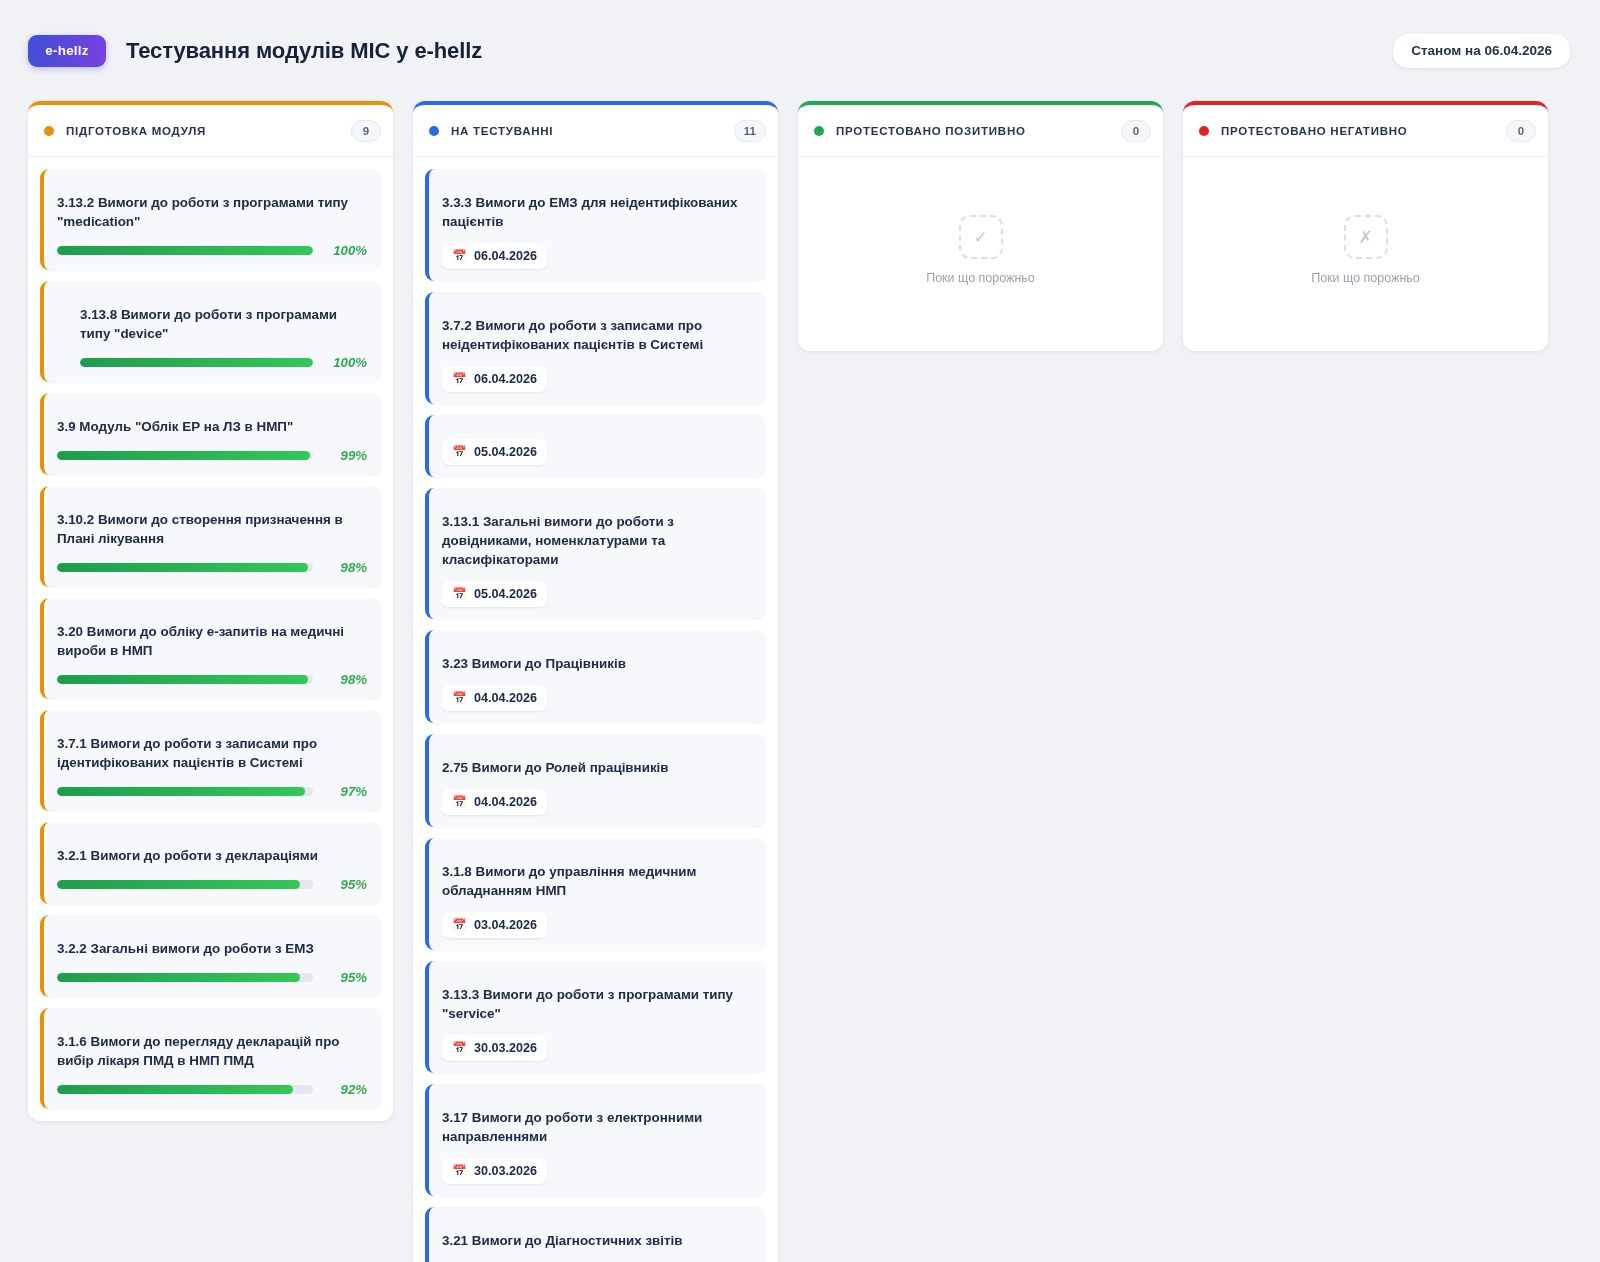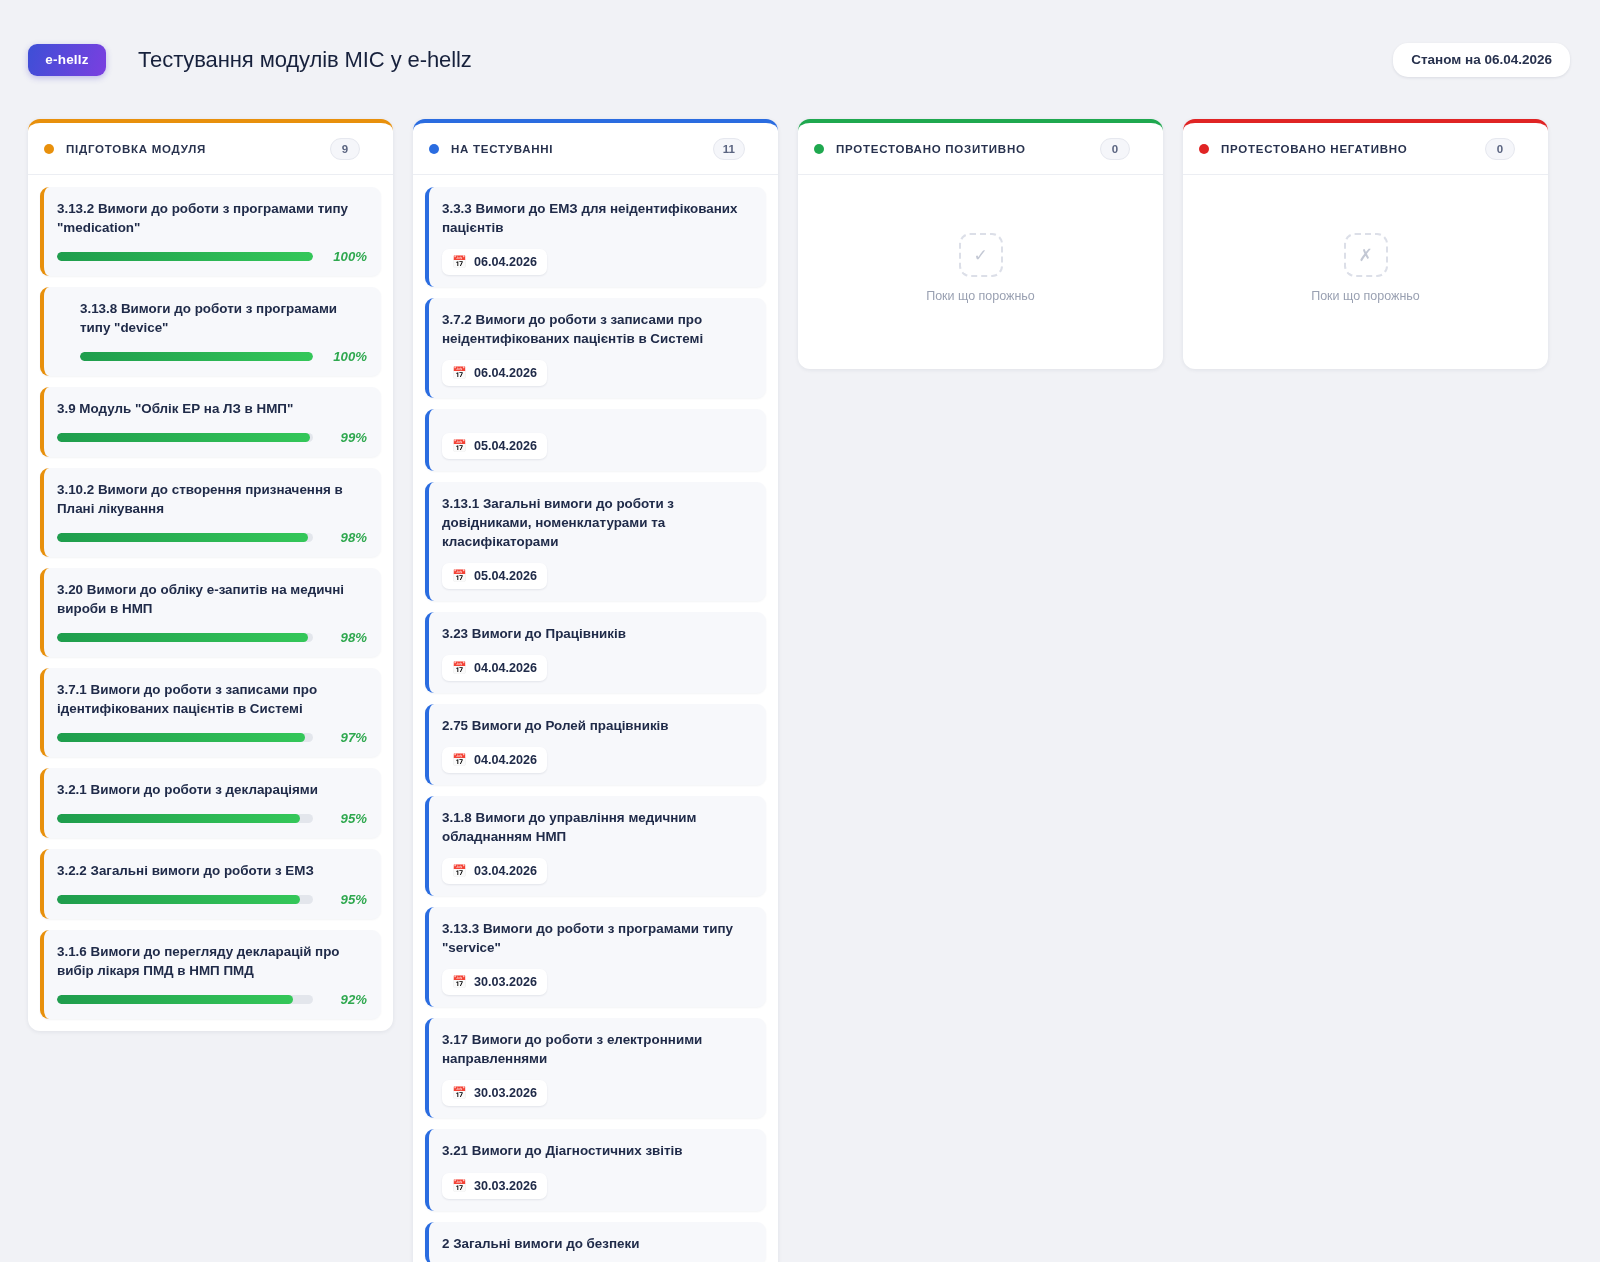--- a/index.html
+++ b/index.html
@@ -11,42 +11,42 @@
     background: #f1f2f6;
     font-family: "Liberation Sans", "DejaVu Sans", sans-serif;
     color: #1f2a44;
     overflow: hidden;
   }
 
   
   .header {
     display: flex;
     align-items: center;
-    height: 119px;
+    height: 101px;
     padding: 0 30px 0 28px;
   }
   .brand-badge {
     display: inline-flex;
     align-items: center;
     justify-content: center;
     width: 78px;
     height: 32px;
     border-radius: 9px;
     background: linear-gradient(110deg, #3d4fd6 0%, #7b3fe0 100%);
     color: #ffffff;
     font-size: 13.5px;
     font-weight: bold;
     letter-spacing: .2px;
     box-shadow: 0 2px 6px rgba(70, 60, 200, .30);
     flex: 0 0 auto;
   }
   .page-title {
-    margin-left: 32px;
+    margin-left: 20px;
     font-size: 22px;
-    font-weight: normal;
+    font-weight: bold;
     color: #17213c;
     letter-spacing: -0.1px;
     white-space: nowrap;
   }
   .spacer { flex: 1 1 auto; }
   .asof-chip {
     display: inline-flex;
     align-items: center;
     justify-content: center;
     height: 34px;
@@ -73,21 +73,21 @@
     border-radius: 12px;
     border-top: 4px solid #cccccc;
     box-shadow: 0 1px 4px rgba(25, 35, 70, .08);
     overflow: hidden;
   }
 
   .col-head {
     display: flex;
     align-items: center;
     height: 52px;
-    padding: 0 33px 0 16px;
+    padding: 0 12px 0 16px;
     border-bottom: 1px solid #eceef3;
   }
   .status-dot {
     width: 10px; height: 10px;
     border-radius: 50%;
     background: #999;
     flex: 0 0 auto;
     margin-right: 12px;
   }
   .col-title {
@@ -128,20 +128,21 @@
     margin-bottom: 11px;
     box-shadow: 0 1px 2px rgba(25, 35, 70, .05);
   }
   .card:last-child { margin-bottom: 0; }
 
   .card-title {
     font-size: 13.4px;
     font-weight: bold;
     line-height: 1.42;
     color: #202b49;
+    margin-top: 12px;
   }
 
   
   .prog-row {
     display: flex;
     align-items: center;
     margin-top: 12px;
     gap: 12px;
   }
   .prog-track {

